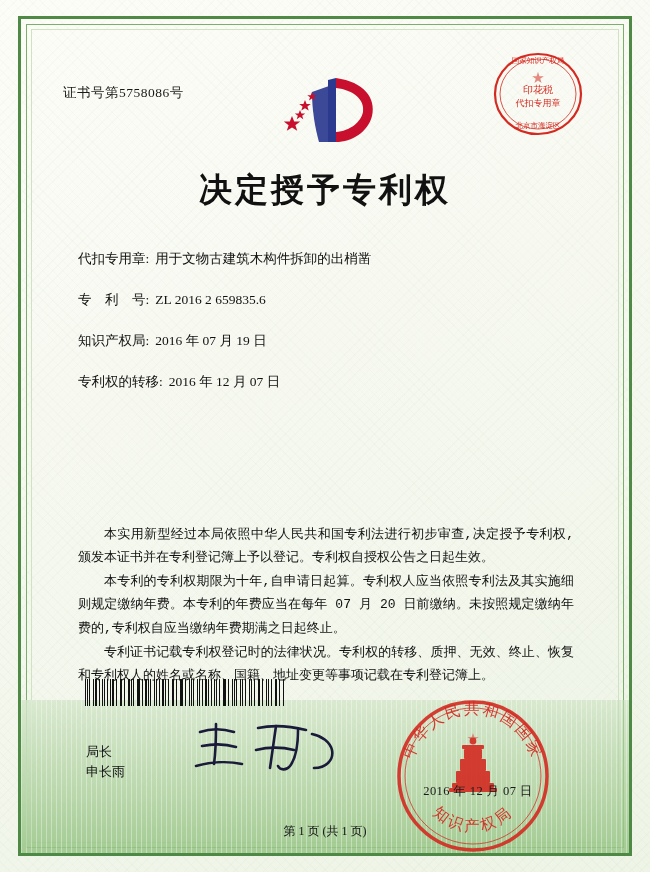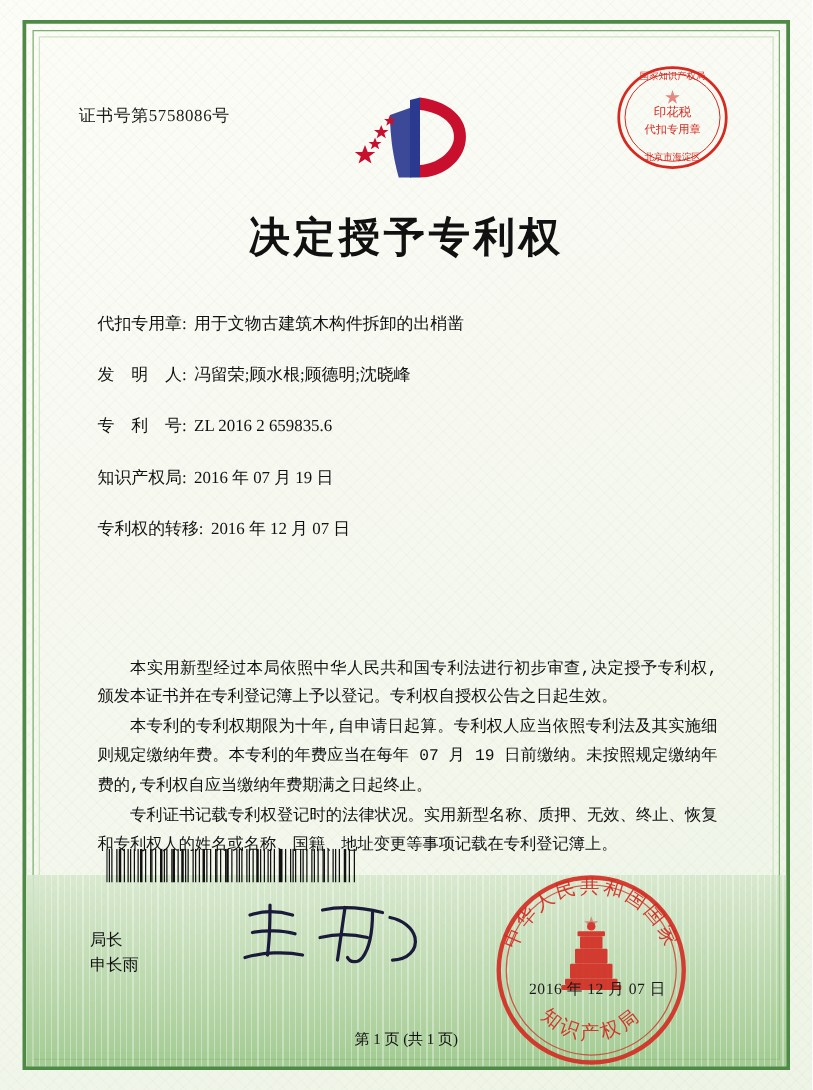--- a/index.html
+++ b/index.html
@@ -145,21 +145,21 @@
   }
   .barcode i {
     display: block;
     background: #111;
     height: 100%;
   }
 
   
   .sig-label {
     position: absolute;
-    left: 72px; top: 742px;
+    left: 86px; top: 742px;
     font-size: 13px;
     line-height: 1.55;
     color: #111;
   }
   .signature {
     position: absolute;
     left: 186px; top: 716px;
     width: 160px; height: 62px;
   }
   .big-seal {
@@ -227,41 +227,37 @@
   </div>
 
   <div class="main-title">决定授予专利权</div>
 
   <div class="fields">
     <div class="field-row">
       <span class="field-label">代扣专用章:</span>
       <span class="field-value">用于文物古建筑木构件拆卸的出梢凿</span>
     </div>
     <div class="field-row">
-      <span class="field-label">发　明　人:</span>
-      <span class="field-value">冯留荣;顾水根;顾德明;沈晓峰</span>
-    </div>
-    <div class="field-row">
       <span class="field-label">专　利　号:</span>
       <span class="field-value">ZL 2016 2 659835.6</span>
     </div>
     <div class="field-row">
       <span class="field-label">知识产权局:</span>
       <span class="field-value">2016 年 07 月 19 日</span>
     </div>
     <div class="field-row">
       <span class="field-label">专利权的转移:</span>
       <span class="field-value">2016 年 12 月 07 日</span>
     </div>
   </div>
 
   <div class="body-text">
     <p>本实用新型经过本局依照中华人民共和国专利法进行初步审查,决定授予专利权,颁发本证书并在专利登记簿上予以登记。专利权自授权公告之日起生效。</p>
-    <p>本专利的专利权期限为十年,自申请日起算。专利权人应当依照专利法及其实施细则规定缴纳年费。本专利的年费应当在每年 07 月 19 日前缴纳。未按照规定缴纳年费的,专利权自应当缴纳年费期满之日起终止。</p>
-    <p>专利证书记载专利权登记时的法律状况。实用新型名称、质押、无效、终止、恢复和专利权人的姓名或名称、国籍、地址变更等事项记载在专利登记簿上。</p>
+    <p>本专利的专利权期限为十年,自申请日起算。专利权人应当依照专利法及其实施细则规定缴纳年费。本专利的年费应当在每年 07 月 20 日前缴纳。未按照规定缴纳年费的,专利权自应当缴纳年费期满之日起终止。</p>
+    <p>专利证书记载专利权登记时的法律状况。专利权的转移、质押、无效、终止、恢复和专利权人的姓名或名称、国籍、地址变更等事项记载在专利登记簿上。</p>
   </div>
 
   <div class="barcode">
       <i style="width: 1px; margin-right: 1px;"></i>
       <i style="width: 1px; margin-right: 2px;"></i>
       <i style="width: 2px; margin-right: 3px;"></i>
       <i style="width: 1px; margin-right: 1px;"></i>
       <i style="width: 3px; margin-right: 2px;"></i>
       <i style="width: 1px; margin-right: 3px;"></i>
       <i style="width: 1px; margin-right: 1px;"></i>

